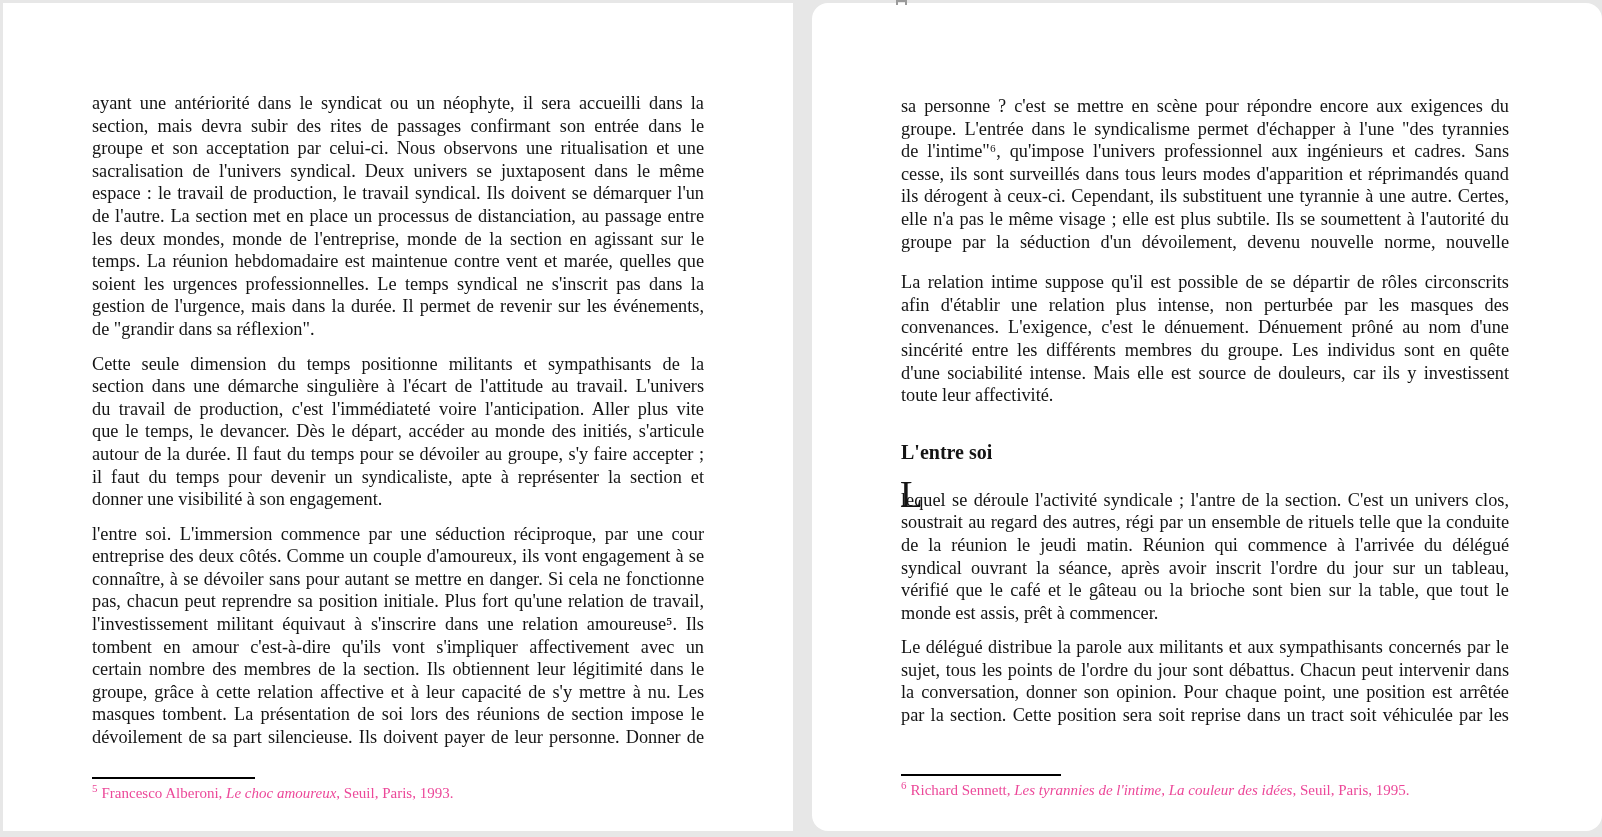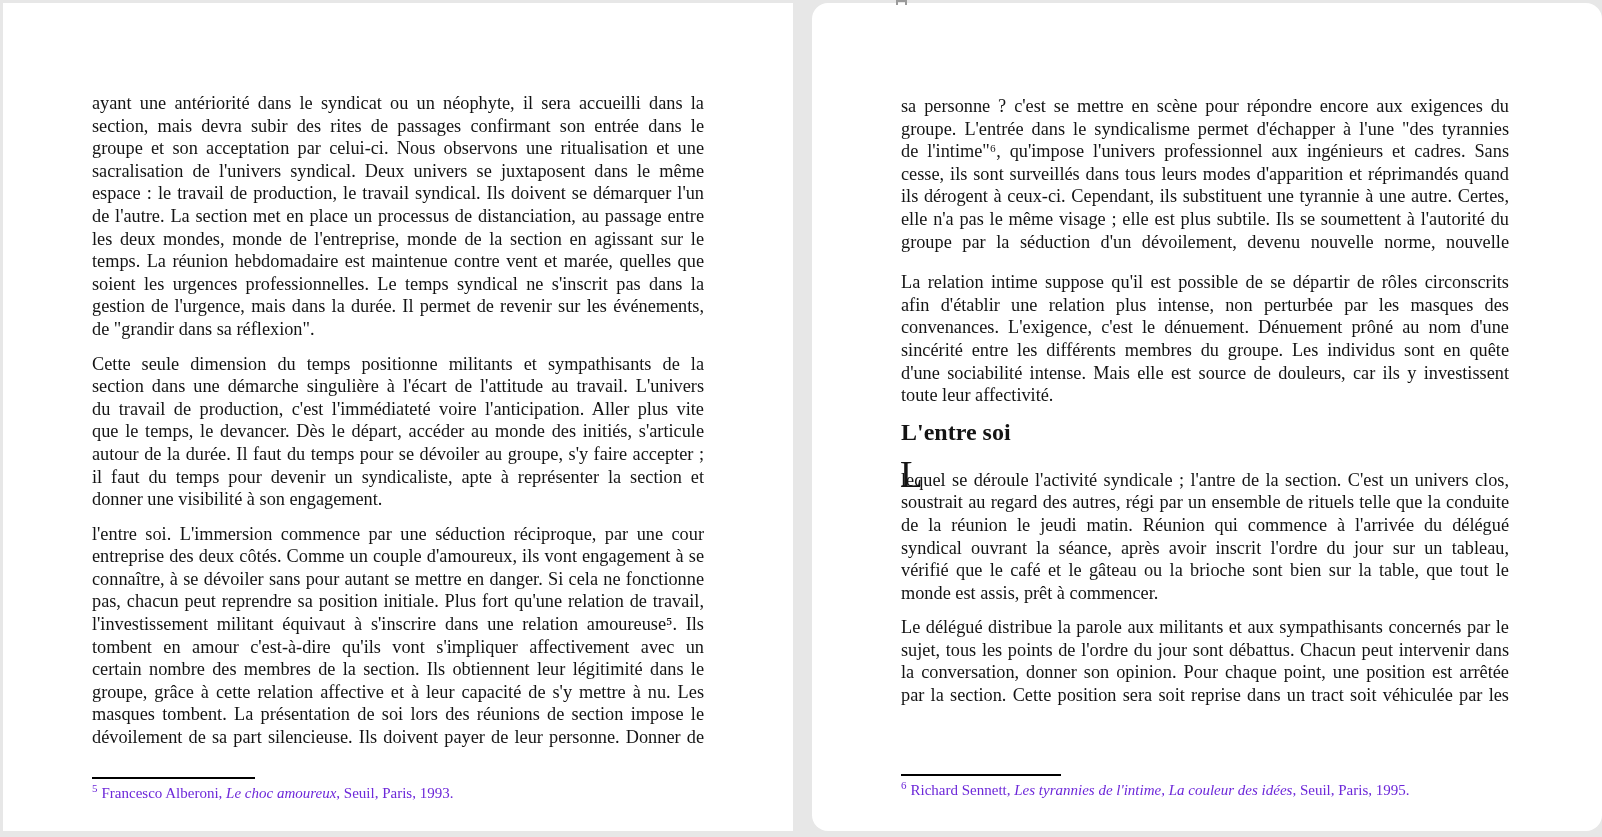--- a/index.html
+++ b/index.html
@@ -44,42 +44,42 @@
   .page-left .blk:nth-child(1) { margin-bottom: 12px; }
   .page-left .blk:nth-child(2) { margin-bottom: 12px; }
 
   .page-right .blk:nth-child(1) { margin-bottom: 18px; }
   .page-right .blk:nth-child(2) { margin-bottom: 0; }
   .page-right .blk:nth-child(4) { margin-bottom: 0; }
   .page-right .blk:nth-child(5) { margin-top: 12px; }
 
   .heading {
     font-weight: bold;
-    font-size: 24px;
+    font-size: 20px;
     line-height: 26px;
-    margin-top: 12px;
+    margin-top: 32px;
     margin-bottom: 24px;
     text-align: left;
   }
 
   .has-initial { position: relative; }
   .dropcap {
     position: absolute;
     left: -1px;
     top: -13px;
     font-size: 37px;
     line-height: 1;
     font-weight: normal;
     color: #141414;
   }
 
   .footnote-area {
     position: absolute;
     left: 89px;
-    color: #6d28d9;
+    color: #ec4899;
   }
   .page-left  .footnote-area { top: 774px; }
   .page-right .footnote-area { top: 771px; }
   .fnsep {
     border-top: 2px solid #000000;
     margin-bottom: 5px;
   }
   .page-left  .fnsep { width: 163px; }
   .page-right .fnsep { width: 160px; }
   .fntext {

